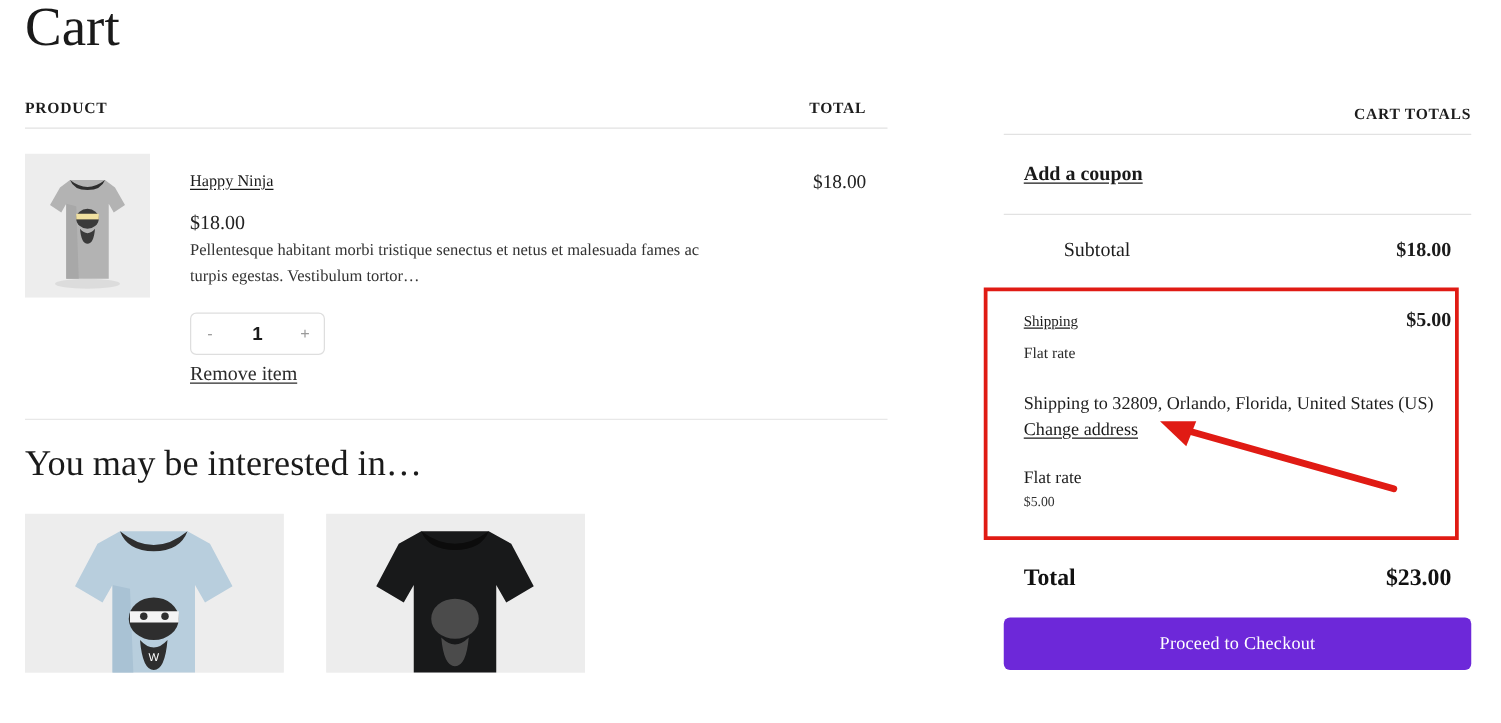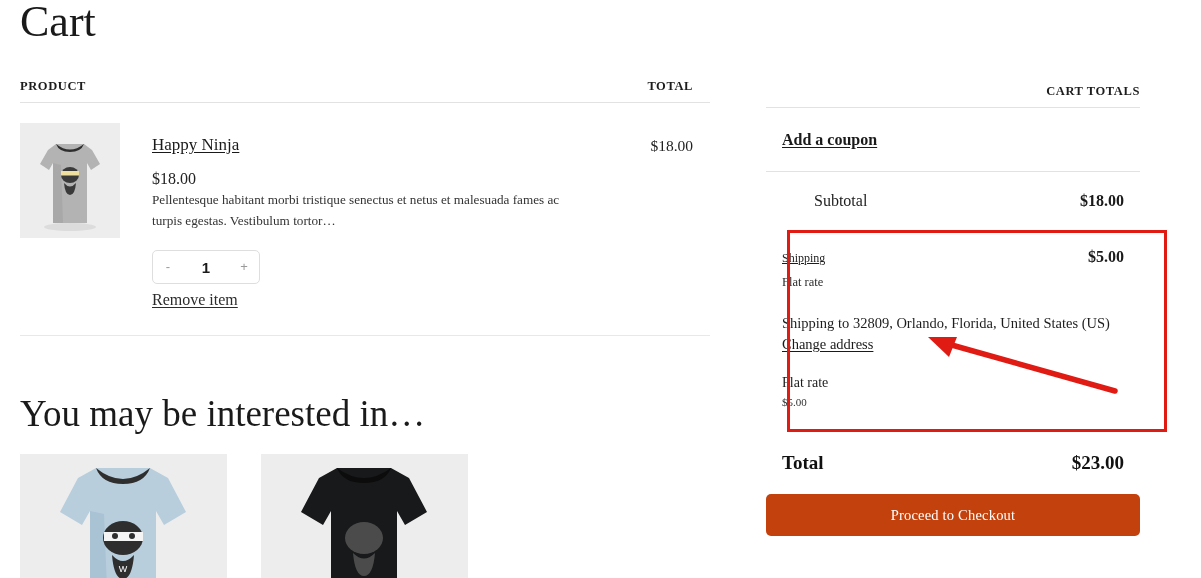--- a/index.html
+++ b/index.html
@@ -71,21 +71,21 @@
   }
   .thumb svg { display: block; width: 100%; height: 100%; }
 
   .item-info {
     flex: 1 1 auto;
     padding-left: 32px;
     padding-top: 12px;
   }
 
   .item-name {
-    font-size: 17px;
+    font-size: 13px;
     line-height: 20px;
     color: #1a1a1a;
     text-decoration: underline;
     text-underline-offset: 2px;
     display: inline-block;
     cursor: pointer;
   }
 
   .item-price {
     font-size: 16px;
@@ -146,46 +146,46 @@
     padding-top: 14px;
     padding-right: 17px;
     font-size: 15.5px;
     color: #222;
     width: 120px;
     text-align: right;
   }
 
   
   .related-title {
-    font-size: 37px;
+    font-size: 29px;
     font-weight: 400;
     line-height: 34px;
     color: #1a1a1a;
-    margin-top: 61px;
+    margin-top: 18px;
   }
 
   .related-grid {
     display: flex;
     gap: 34px;
     margin-top: 23px;
   }
   .related-card {
     width: 207px;
     height: 127px;
     background: #ededed;
     overflow: hidden;
     cursor: pointer;
     position: relative;
   }
   .related-card svg { display: block; width: 100%; height: 170px; }
 
   
   .right-col {
     position: absolute;
-    left: 766px;
+    left: 803px;
     top: 0;
     width: 374px;
   }
 
   .totals-head {
     text-align: right;
     font-size: 12.5px;
     font-weight: 700;
     letter-spacing: 0.6px;
     color: #1d1d1d;
@@ -286,21 +286,21 @@
     align-items: baseline;
     padding: 22px 16px 20px 16px;
   }
   .total-label { font-size: 19px; font-weight: 700; color: #111; }
   .total-value { font-size: 19px; font-weight: 700; color: #111; text-align: right; }
 
   .checkout-btn {
     display: block;
     width: 374px;
     height: 42px;
-    background: #c2410c;
+    background: #6d28d9;
     color: #ffffff;
     border: none;
     border-radius: 5px;
     font-size: 14.5px;
     font-family: "Liberation Serif", "DejaVu Serif", serif;
     cursor: pointer;
     letter-spacing: 0.2px;
   }
 </style>
 </head>

